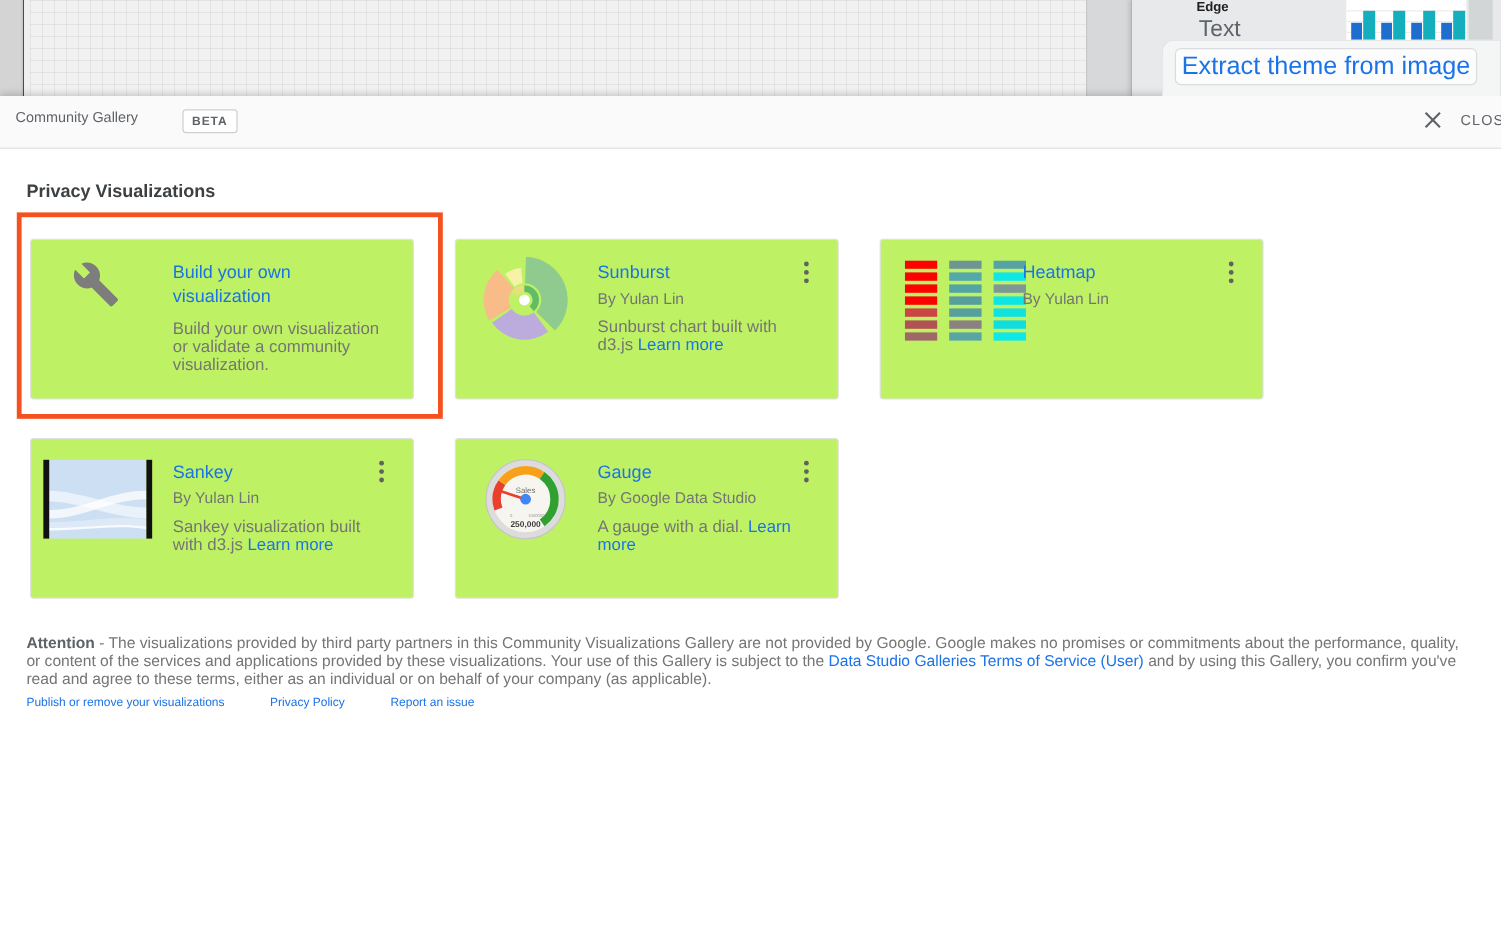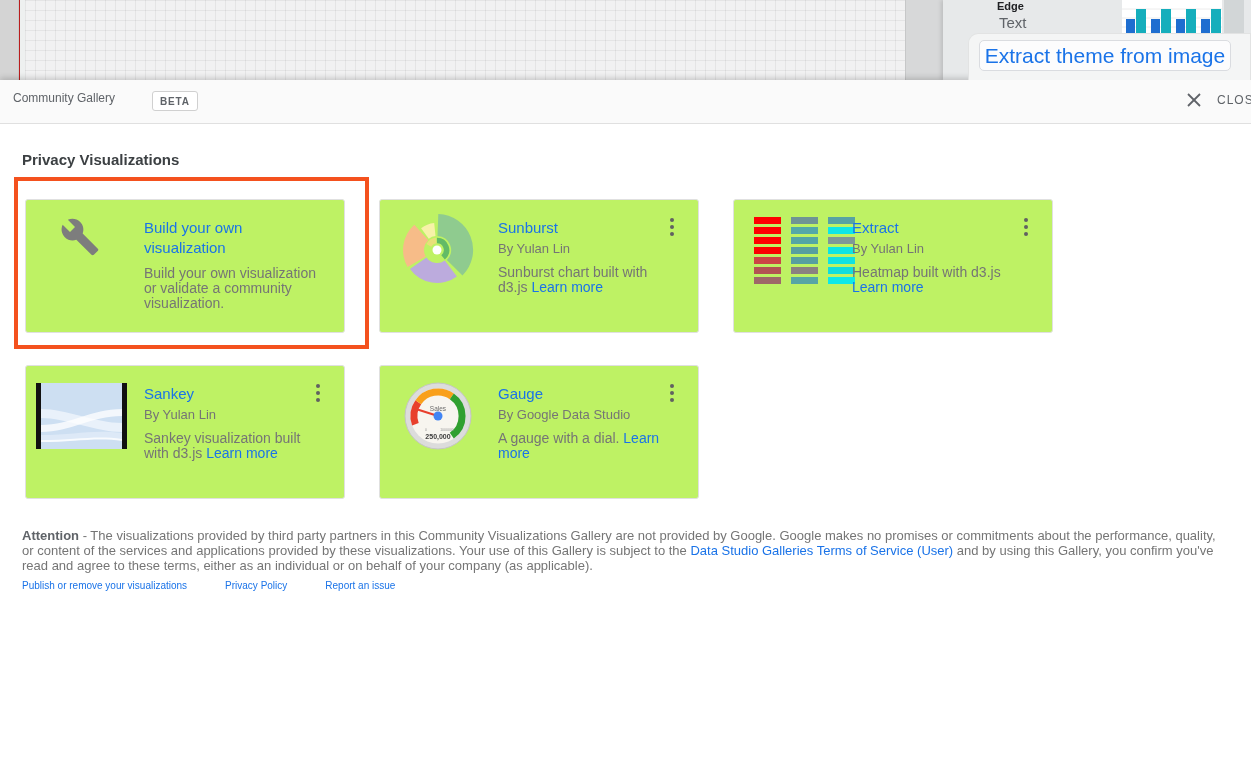--- a/index.html
+++ b/index.html
@@ -12,21 +12,21 @@
   .ruler-strip { position:absolute; left:0; top:0; width:19px; height:80px; background:#d4d4d4; border-right:1px solid #c9c9c9; }
   .ruler-gap { position:absolute; left:20px; top:0; width:5px; height:80px; background:#eef0f0; }
   .canvas-grid { position:absolute; left:25px; top:0; width:880px; height:80px;
     background-color:#f1f1f2;
     background-image:linear-gradient(rgba(0,0,0,0.055) 1px, transparent 1px),
                      linear-gradient(90deg, rgba(0,0,0,0.055) 1px, transparent 1px);
     background-size:10px 10px; }
   .gutter { position:absolute; left:905px; top:0; width:38px; height:80px; background:#d7d8d9; border-left:1px solid #c6c7c8; }
   .theme-panel { position:absolute; left:943px; top:0; width:308px; height:80px; background:#e7e9ea; overflow:hidden; box-shadow:-2px 0 4px rgba(0,0,0,0.12); }
   .edge-label { position:absolute; left:54px; top:0; font-size:11px; font-weight:700; color:#202124; }
-  .text-preview { position:absolute; left:56px; top:14px; font-size:15px; font-weight:500; color:#5f6368; z-index:1; }
+  .text-preview { position:absolute; left:56px; top:14px; font-size:19px; font-weight:500; color:#5f6368; z-index:1; }
   .chart-thumb { position:absolute; left:179px; top:0; width:100px; height:36px; background:#fff; z-index:1; }
   .scroll-strip { position:absolute; left:281px; top:0; width:20px; height:33px; background:#d2d6d7; }
   .white-panel { position:absolute; left:25px; top:33px; width:283px; height:47px; background:#f4f5f5;
     border:1px solid #e2e3e3; border-bottom:none; border-radius:10px 0 0 0; z-index:2; }
   .extract-btn { position:absolute; left:10px; top:6px; width:252px; height:31px; background:#fcfcfd;
     border:1px solid #dadce0; border-radius:5px; color:#1a73e8; font-size:21px; font-weight:500;
     display:flex; align-items:center; justify-content:center; cursor:pointer; font-family:"Liberation Sans",sans-serif; }
 
   
   .gallery { position:absolute; left:0; top:80px; width:1251px; height:696px; background:#fff; box-shadow:0 -2px 6px rgba(0,0,0,0.18); }
@@ -179,26 +179,22 @@
           <rect x="0" y="60" width="27" height="7" fill="#9e6868"></rect>
             <rect x="37" y="60" width="27" height="7" fill="#57a5a5"></rect>
             <rect x="74" y="60" width="27" height="7" fill="#0de8e8"></rect>
         </svg>
       </div>
       <div class="card-menu">
           <i></i>
           <i></i>
           <i></i>
         </div>
-      <a class="card-title" href="#">Extract</a>
+      <a class="card-title" href="#">Heatmap</a>
       <div class="card-author">By Yulan Lin</div>
-      <div class="card-desc">
-        <span>Heatmap built with d3.js</span>
-        <a href="#">Learn more</a>
-      </div>
     </div>
 
     <div class="card" style="left:25px; top:285px;">
       <div class="thumb">
         <svg width="91" height="66" viewBox="0 0 91 66" style="position:absolute; left:10px; top:17px;">
           <rect x="5" y="0" width="81" height="66" fill="#cddff2"></rect>
           <path d="M5,26 C30,26 60,40 86,40 L86,49 C60,49 30,35 5,35 Z" fill="#e9f1fa"></path>
           <path d="M5,42 C35,42 55,26 86,26 L86,33 C55,33 35,49 5,49 Z" fill="#ffffff" opacity="0.75"></path>
           <path d="M5,52 C40,52 55,46 86,50 L86,57 C55,53 40,59 5,59 Z" fill="#dde9f7"></path>
           <path d="M5,57 C40,57 60,52 86,56 L86,58 C60,54 40,59 5,59 Z" fill="#ffffff" opacity="0.8"></path>

